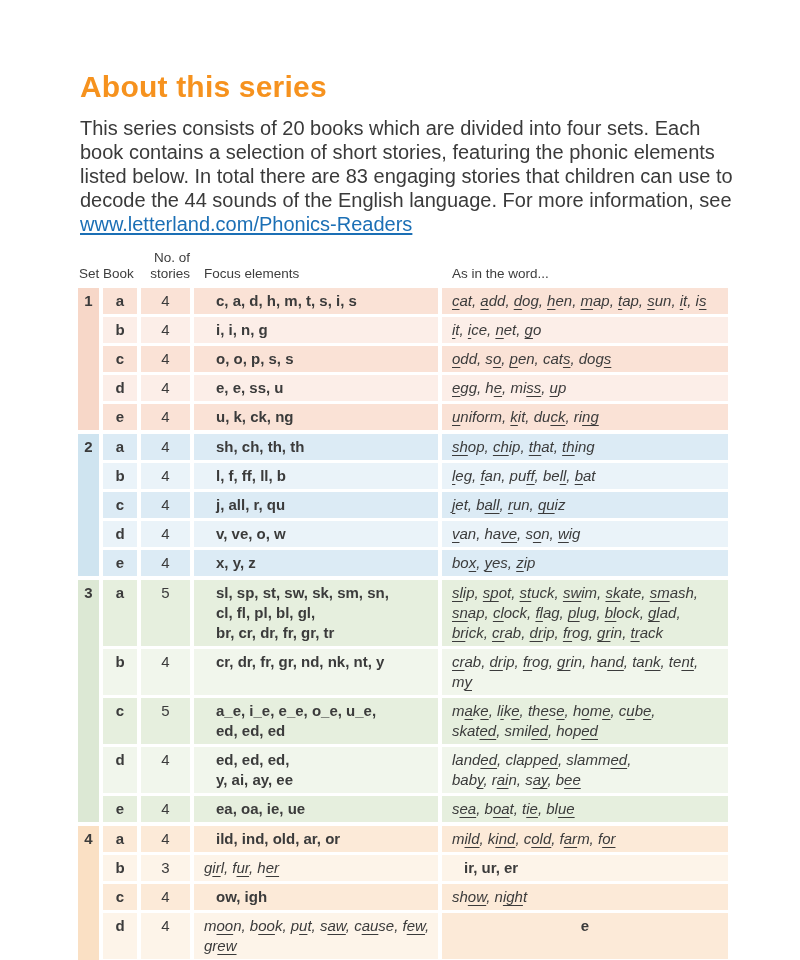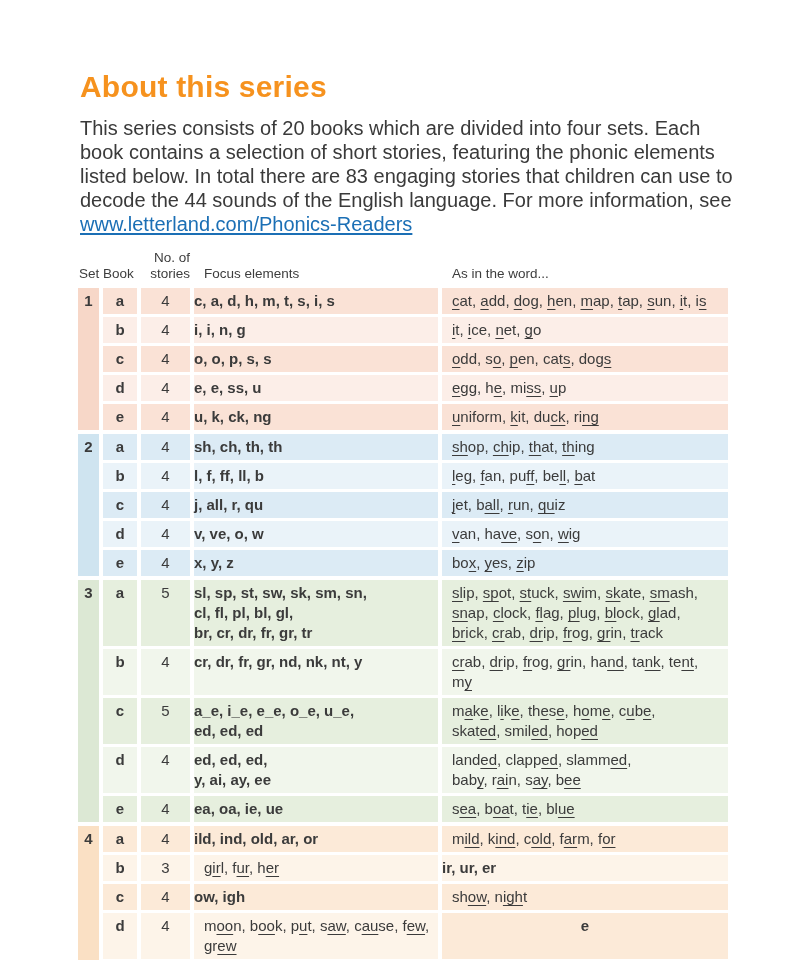--- a/index.html
+++ b/index.html
@@ -73,22 +73,22 @@
   .c-set {
     background: var(--setbg);
     font-weight: 700;
     text-align: center;
     padding: 3px 1px;
   }
   .dark  { background: var(--dark); }
   .light { background: var(--light); }
   .c-book { font-weight: 700; text-align: center; padding: 3px 2px; }
   .c-stories { text-align: center; padding: 3px 2px; }
-  .c-focus { font-weight: 700; white-space: pre-line; padding-left: 0; }
-  .c-words { padding-left: 10px; }
+  .c-focus { font-weight: 700; white-space: pre-line; padding-left: 22px; }
+  .c-words { font-style: italic; padding-left: 10px; }
   .c-words u {
     text-decoration: underline;
     text-underline-offset: 3px;
     text-decoration-thickness: 1.2px;
   }
 </style>
 </head>
 <body>
 
 <div class="page">

